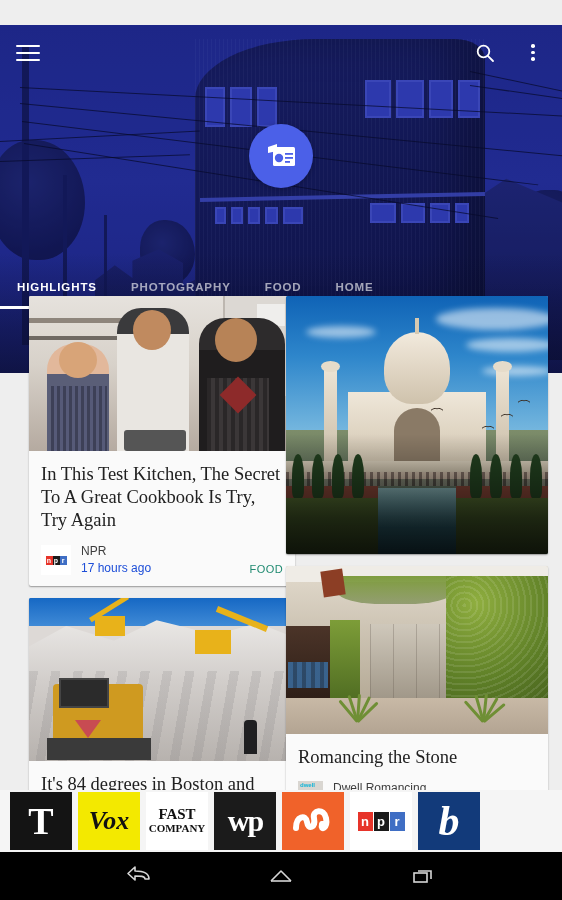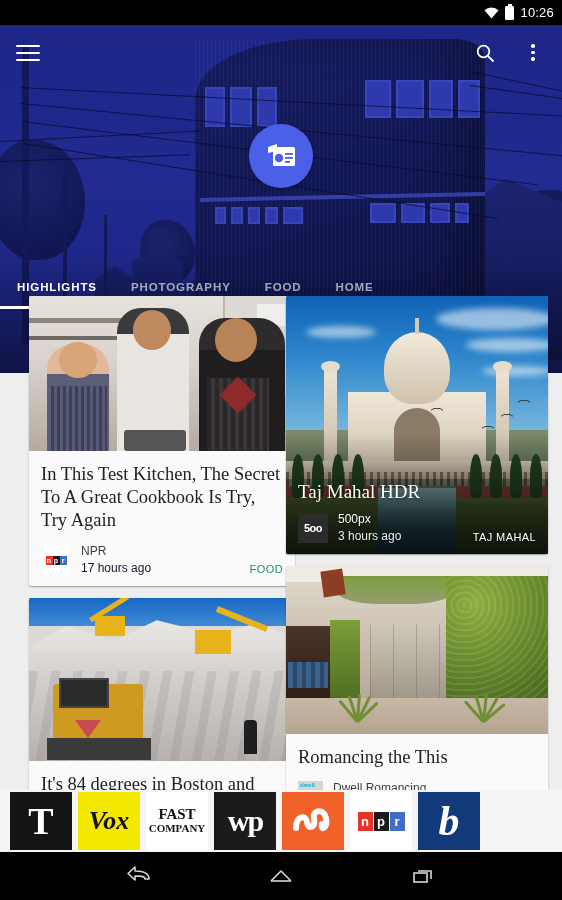--- a/index.html
+++ b/index.html
@@ -131,21 +131,21 @@
   .card-img { width:100%; display:block; position:relative; overflow:hidden; }
   .card-body { padding: 12px 12px 10px 12px; }
   .card-title {
     font-family: "Liberation Serif", serif;
     font-size: 18.5px; line-height:23px; color:#212121; font-weight:normal;
   }
   .card-meta { display:flex; align-items:center; margin-top:12px; }
   .pub-logo { width:30px; height:30px; flex:0 0 auto; margin-right:10px; background:#fff; }
   .pub-info { flex:1 1 auto; min-width:0; }
   .pub-name { font-size:12px; color:#3d3d3d; line-height:15px; }
-  .pub-time { font-size:12px; color:#0f172a; line-height:16px; margin-top:1px; }
+  .pub-time { font-size:12px; color:#1d4ed8; line-height:16px; margin-top:1px; }
   .topic { font-size:11px; letter-spacing:.4px; align-self:flex-end; padding-bottom:1px; }
 
   
   .img-kitchen { height:155px; background: linear-gradient(180deg,#cfc8c0,#b9ada2); position:relative; }
   .k-wall { position:absolute; inset:0; background: linear-gradient(180deg,#e6e2dd 0%, #d7d1c9 45%, #b5aaa0 100%); }
   .k-shelf { position:absolute; left:0; top:22px; width:115px; height:5px; background:#8e857c; }
   .k-shelf2 { position:absolute; left:0; top:40px; width:110px; height:4px; background:#6f6963; }
   .k-fridge { position:absolute; right:0; top:0; width:72px; height:100px; background:#dcd8d3; border-left:2px solid #bdb7b0; }
   .k-note { position:absolute; right:10px; top:8px; width:28px; height:22px; background:#efeeec; }
   .k-p1 { position:absolute; left:18px; top:48px; width:62px; height:107px;
@@ -296,29 +296,20 @@
     position:absolute; left:0; bottom:0; width:562px; height:48px; background:#000;
     display:flex; align-items:center; justify-content:center; gap:108px; z-index:40;
   }
   .nav-btn { width:34px; height:30px; display:flex; align-items:center; justify-content:center; cursor:pointer; }
 </style>
 </head>
 <body>
 
 <div class="screen">
 
-  <div class="status-bar">
-    <span class="wifi-icon">
-      <svg width="15" height="12" viewBox="0 0 15 12">
-          <path d="M7.5 11.5 L0.4 3.2 A11 11 0 0 1 14.6 3.2 Z" fill="#fff"></path>
-        </svg>
-    </span>
-    <span class="batt-icon"></span>
-    <span class="status-clock">10:26</span>
-  </div>
 
   <div class="hero">
     <div class="hero-photo">
       <div class="hero-sky"></div>
       <div class="tree t1"></div>
       <div class="tree t3"></div>
       <div class="tree t2"></div>
       <div class="houses"></div>
       <div class="houses2"></div>
       <div class="road"></div>
@@ -501,31 +492,20 @@
             <div class="cypress" style="left:66px"></div>
           <div class="cypress" style="right:6px"></div>
             <div class="cypress" style="right:26px"></div>
           <div class="cypress" style="right:46px"></div>
             <div class="cypress" style="right:66px"></div>
           <div class="bird" style="left:145px;top:112px"></div>
           <div class="bird" style="left:215px;top:118px"></div>
           <div class="bird" style="left:232px;top:104px"></div>
           <div class="bird" style="left:196px;top:130px"></div>
           <div class="overlay-grad"></div>
-          <div class="overlay-body">
-            <div class="overlay-title">Taj Mahal HDR</div>
-            <div class="overlay-meta card-meta">
-              <div class="px500-logo pub-logo">5oo</div>
-              <div class="pub-info">
-                <div class="pub-name">500px</div>
-                <div class="pub-time">3 hours ago</div>
-              </div>
-              <div class="topic">TAJ MAHAL</div>
-            </div>
-          </div>
         </div>
       </div>
 
       <div class="card">
         <div class="card-img img-dwell">
           <div class="dw-sky"></div>
           <div class="dw-build"></div>
           <div class="dw-interior"></div>
           <div class="dw-people"></div>
           <div class="dw-glass"></div>
@@ -544,21 +524,21 @@
           </div>
           <div class="dw-plant" style="left:178px">
             <i style="transform:rotate(-42deg)"></i>
               <i style="transform:rotate(-16deg)"></i>
             <i style="transform:rotate(6deg)"></i>
               <i style="transform:rotate(30deg)"></i>
               <i style="transform:rotate(50deg)"></i>
           </div>
         </div>
         <div class="card-body">
-          <div class="card-title">Romancing the This</div>
+          <div class="card-title">Romancing the Stone</div>
           <div class="card-meta">
             <div class="dwell-logo pub-logo">
               <span class="dw-t">dwell</span>
                 <span class="dw-ph"></span>
             </div>
             <div class="pub-info">
               <div class="pub-name">Dwell Romancing</div>
               <div class="pub-time">Jun 2015</div>
             </div>
           </div>

